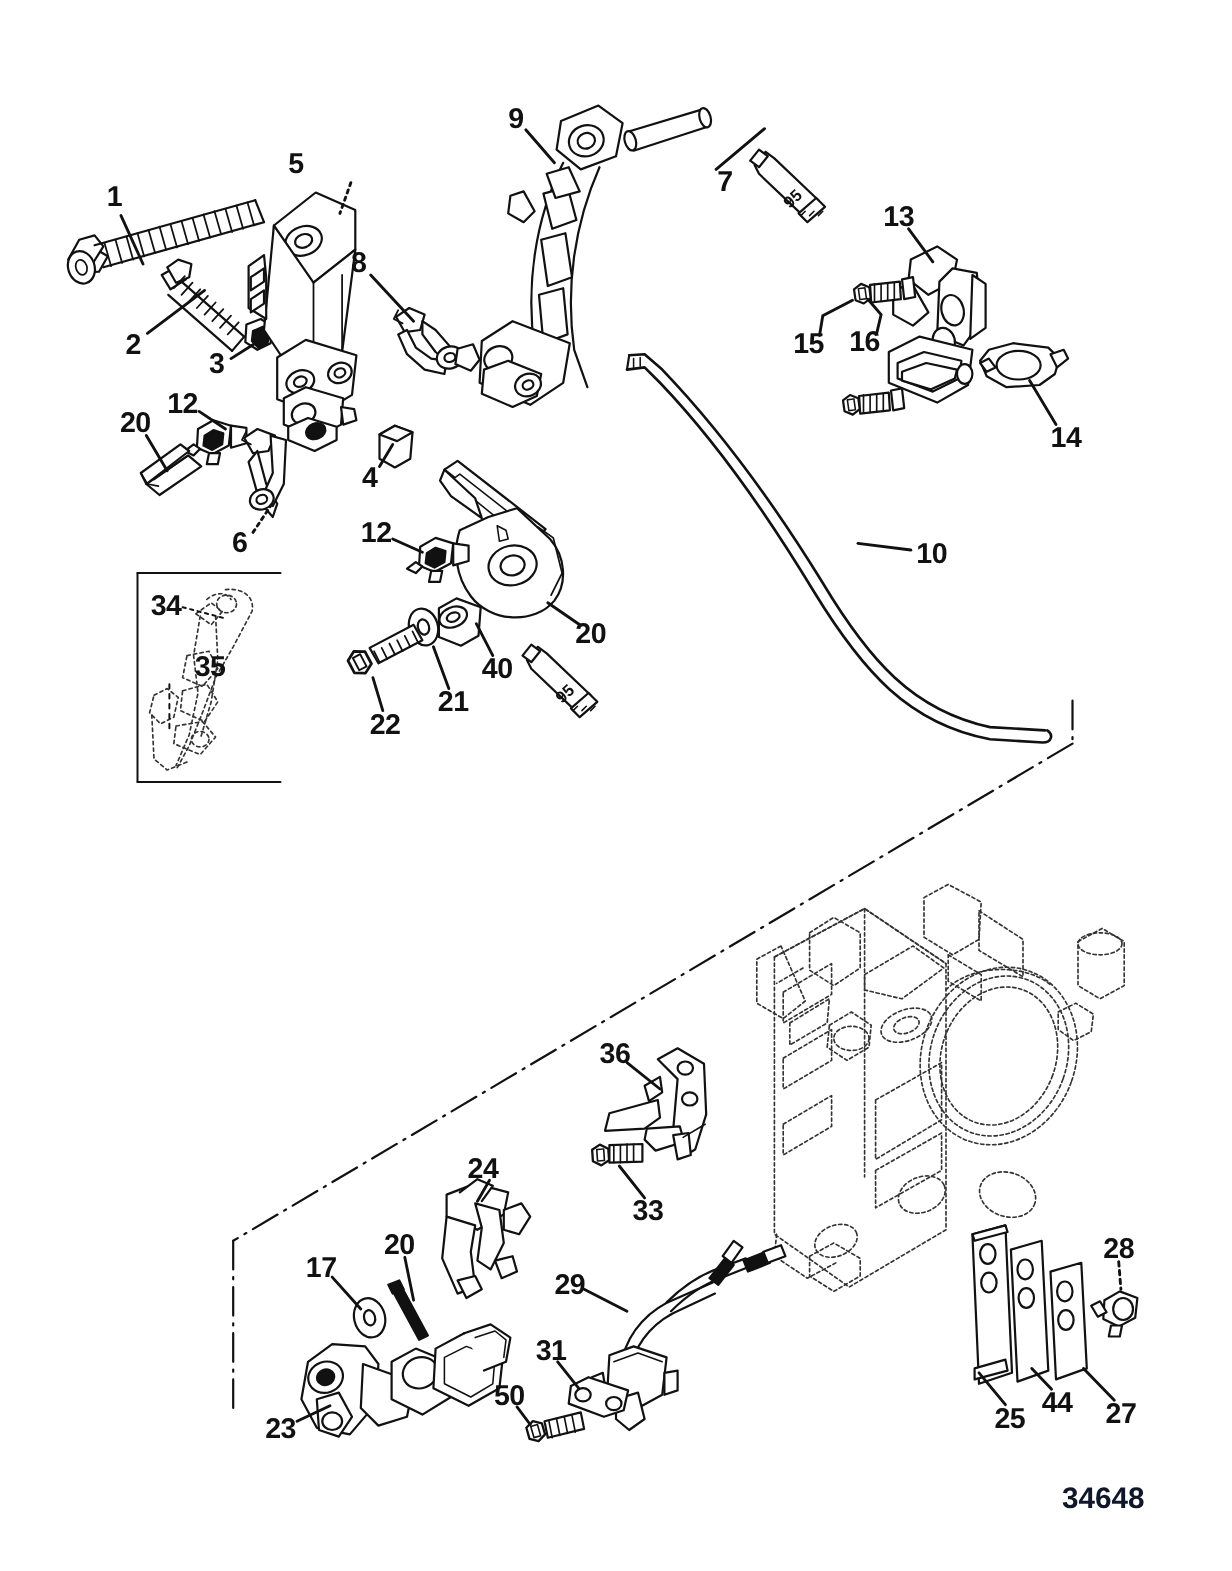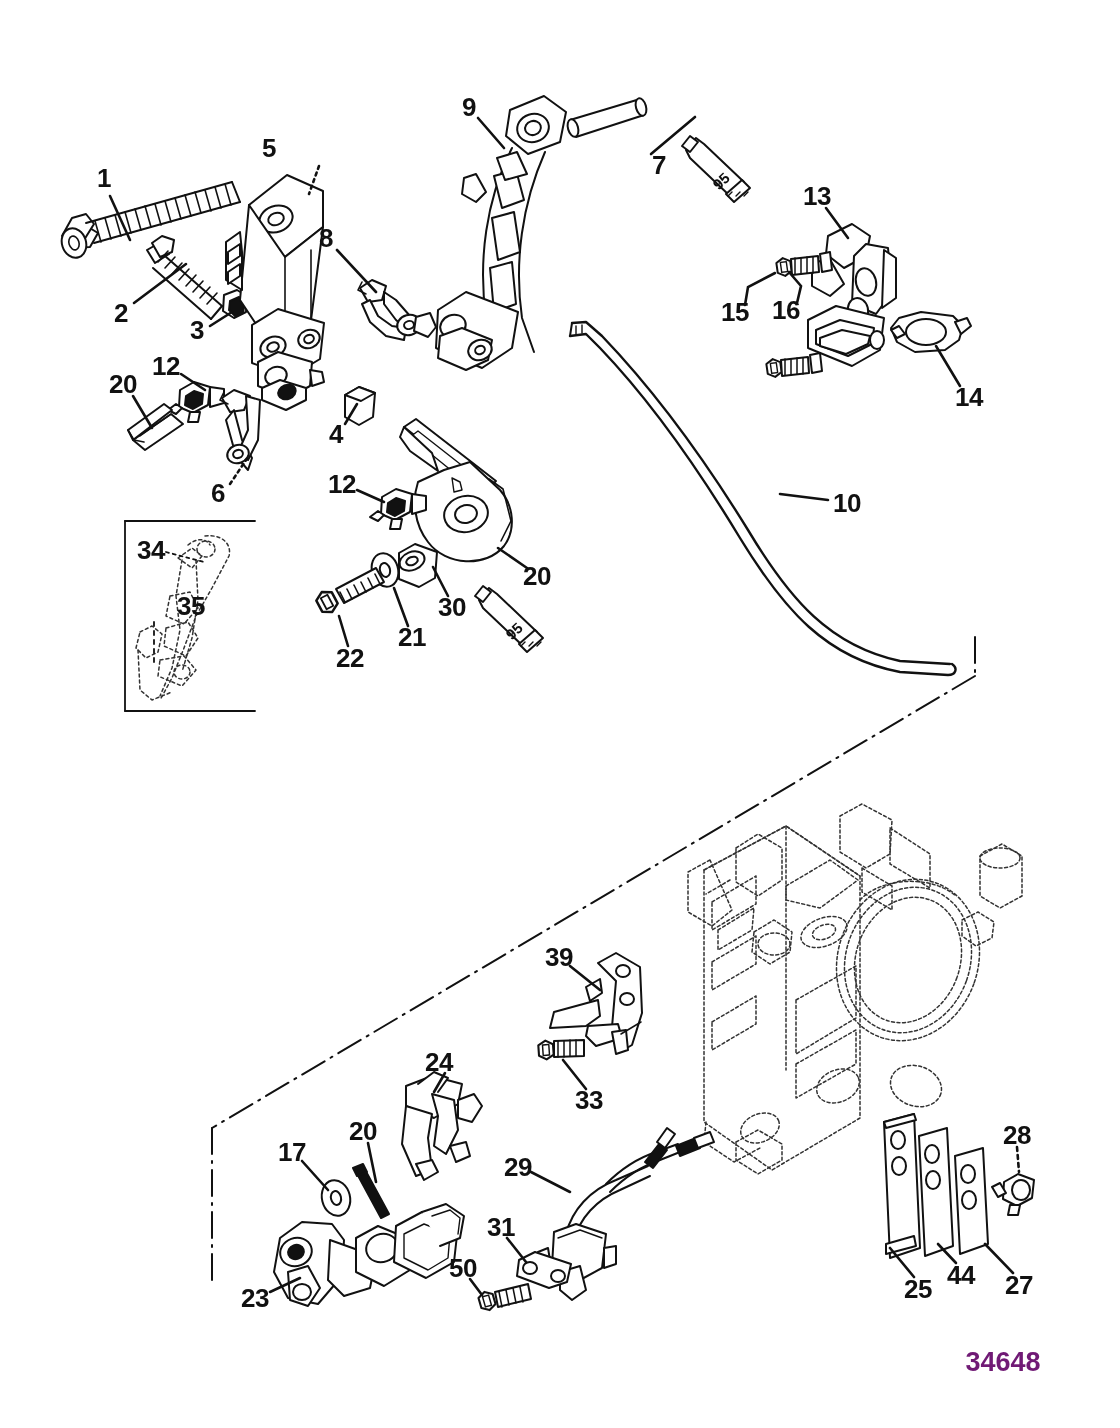--- a/index.html
+++ b/index.html
@@ -31,21 +31,21 @@
     letter-spacing:-0.5px;
     white-space:nowrap;
     transform:translate(-50%,-50%);
     user-select:none;
   }
   .drawing-no{
     position:absolute;
     font-family:"Liberation Sans", sans-serif;
     font-weight:bold;
     font-size:27px;
-    color:#701a75;
+    color:#0f172a;
     letter-spacing:0px;
     white-space:nowrap;
     transform:translate(-50%,-50%);
   }
   .tubeno{
     position:absolute;
     font-family:"Liberation Sans", sans-serif;
     font-weight:bold;
     font-size:15px;
     color:#111111;
@@ -561,33 +561,33 @@
       <div class="callout" style="left: 123px; top: 384px;">20</div>
       <div class="callout" style="left: 166px; top: 366px;">12</div>
       <div class="callout" style="left: 342px; top: 484px;">12</div>
       <div class="callout" style="left: 817px; top: 196px;">13</div>
       <div class="callout" style="left: 969px; top: 397px;">14</div>
       <div class="callout" style="left: 735px; top: 312px;">15</div>
       <div class="callout" style="left: 786px; top: 310px;">16</div>
       <div class="callout" style="left: 292px; top: 1152px;">17</div>
       <div class="callout" style="left: 363px; top: 1131px;">20</div>
       <div class="callout" style="left: 537px; top: 576px;">20</div>
-      <div class="callout" style="left: 452px; top: 607px;">30</div>
+      <div class="callout" style="left: 452px; top: 607px;">40</div>
       <div class="callout" style="left: 412px; top: 637px;">21</div>
       <div class="callout" style="left: 350px; top: 658px;">22</div>
       <div class="callout" style="left: 255px; top: 1298px;">23</div>
       <div class="callout" style="left: 439px; top: 1062px;">24</div>
       <div class="callout" style="left: 918px; top: 1289px;">25</div>
       <div class="callout" style="left: 961px; top: 1275px;">44</div>
       <div class="callout" style="left: 1019px; top: 1285px;">27</div>
       <div class="callout" style="left: 1017px; top: 1135px; text-align: right;">28</div>
       <div class="callout" style="left: 518px; top: 1167px;">29</div>
       <div class="callout" style="left: 463px; top: 1268px;">50</div>
       <div class="callout" style="left: 501px; top: 1227px;">31</div>
-      <div class="callout" style="left: 559px; top: 957px;">39</div>
+      <div class="callout" style="left: 559px; top: 957px;">36</div>
       <div class="callout" style="left: 589px; top: 1100px;">33</div>
       <div class="callout" style="left: 151px; top: 550px;">34</div>
       <div class="callout" style="left: 154px; top: 606px; margin-left: 37px;">35</div>
     </div>
 
   <div id="tube-layer">
       <div class="tubeno" style="left: 721px; top: 181px; transform: translate(-50%, -50%) rotate(-43deg);">95</div>
       <div class="tubeno" style="left: 514px; top: 631px; transform: translate(-50%, -50%) rotate(-43deg);">95</div>
     </div>
 

